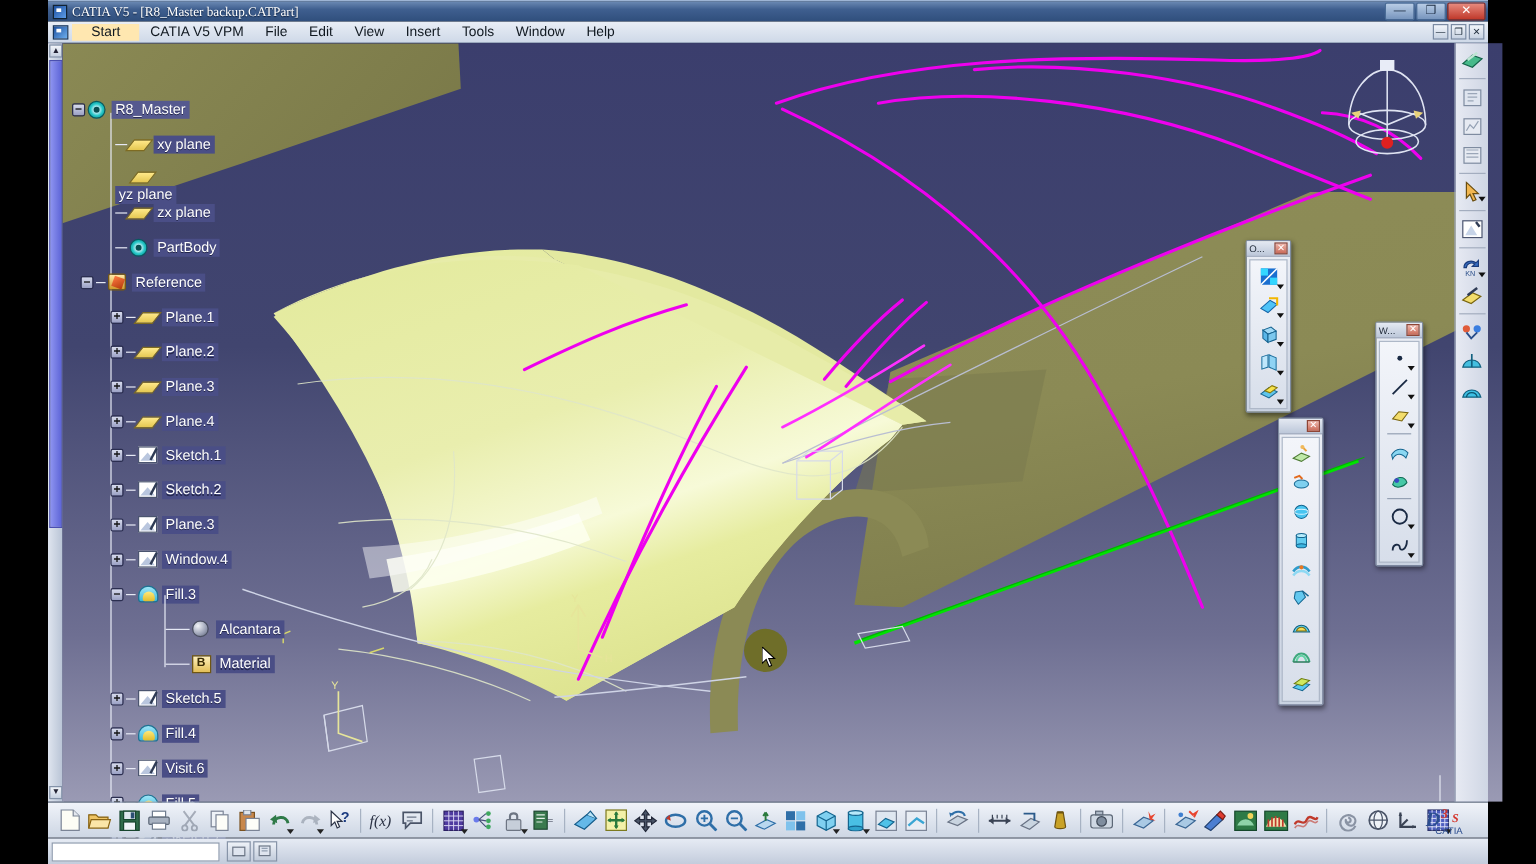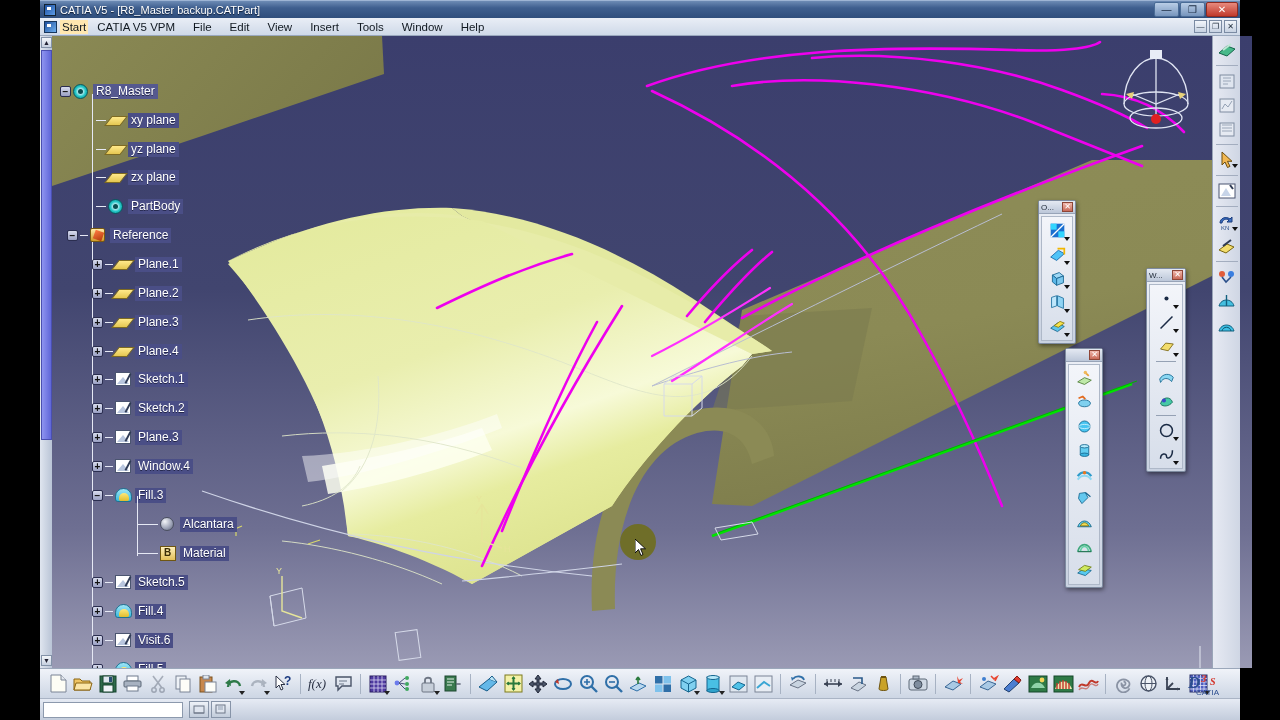--- a/index.html
+++ b/index.html
@@ -14,41 +14,41 @@
     background:linear-gradient(#6d8bb5,#3f5f8f 40%,#2f4e7c);
     display:flex; align-items:center; padding-left:4px;
     border-top:1px solid #9db4d4;
   }
   .titlebar .tico {
     width:12px;height:12px;margin-right:4px;
     background:linear-gradient(135deg,#1d4f9e,#5d9ce8); border:1px solid #123;
     position:relative;
   }
   .titlebar .tico:after{content:"";position:absolute;left:2px;top:2px;width:4px;height:3px;background:#fff;}
-  .titlebar .ttext { color:#fff; font-size:11px; text-shadow:0 1px 1px #0a1a33; white-space:nowrap;}
+  .titlebar .ttext { color:#fff; font-size:11px; text-shadow:0 1px 1px #0a1a33; white-space:nowrap;font-family:Liberation Serif, serif;}
   .winbtns { position:absolute; right:2px; top:1px; display:flex; gap:1px; }
   .wbtn {
     width:25px;height:15px; background:linear-gradient(#b9cde6,#7795bd);
     border:1px solid #4a6c96; border-radius:2px;
     display:flex;align-items:center;justify-content:center;
     color:#1b2b42; font-size:10px; line-height:1;
   }
   .wbtn.close { background:linear-gradient(#e88a7e,#c0392b); color:#fff; border-color:#8d2a20; width:32px;}
 
   
   .menubar {
     position:absolute; left:40px; top:18px; width:1200px; height:18px;
     background:linear-gradient(#e9eef6,#cfd9e8);
     display:flex; align-items:center; padding-left:2px;
     border-bottom:1px solid #9aa8bd;
   }
   .menubar .mico{width:13px;height:12px;margin:0 3px 0 2px;background:linear-gradient(135deg,#1d4f9e,#6fb0ef);border:1px solid #17365c;position:relative;}
   .menubar .mico:after{content:"";position:absolute;left:2px;top:2px;width:4px;height:3px;background:#fff;}
   .mitem { padding:1px 9px; color:#101820; font-size:11.5px; white-space:nowrap; cursor:default;}
-  .mitem.start { background:#ffe7b0; padding:1px 2px; }
+  .mitem.start { background:#ffe7b0; padding:1px 16px; }
   .mini-winbtns{position:absolute;right:3px;top:2px;display:flex;gap:2px;}
   .mini-wb{width:13px;height:13px;border:1px solid #7b8ba3;background:linear-gradient(#f2f5fa,#c7d2e2);
            font-size:8px;line-height:11px;text-align:center;color:#22303f;}
 
   
   .workspace { position:absolute; left:40px; top:36px; width:1200px; height:632px; background:#3b3f6b; }
 
   
   .viewport{
     position:absolute; left:12px; top:0; width:1200px; height:632px;
@@ -592,21 +592,21 @@
         <div class="tlabel root">R8_Master</div>
       </div>
 
       <div class="tnode" style="left:42px; top:73px;">
         <div class="tline" style="position:relative;left:0;top:0;width:10px;height:1px;margin-right:2px;"></div>
         <div class="ticon">
             <div class="ic-plane"></div>
           </div>
         <div class="tlabel">xy plane</div>
       </div>
-      <div class="tnode" style="left:42px; top:102px;">
+      <div class="tnode" style="left:42px; top:102px;flex-direction:column;">
         <div class="tline" style="position:relative;left:0;top:0;width:10px;height:1px;margin-right:2px;"></div>
         <div class="ticon">
             <div class="ic-plane"></div>
           </div>
         <div class="tlabel">yz plane</div>
       </div>
       <div class="tnode" style="left:42px; top:130px;align-items:center;">
         <div class="tline" style="position:relative;left:0;top:0;width:10px;height:1px;margin-right:2px;"></div>
         <div class="ticon">
             <div class="ic-plane"></div>

